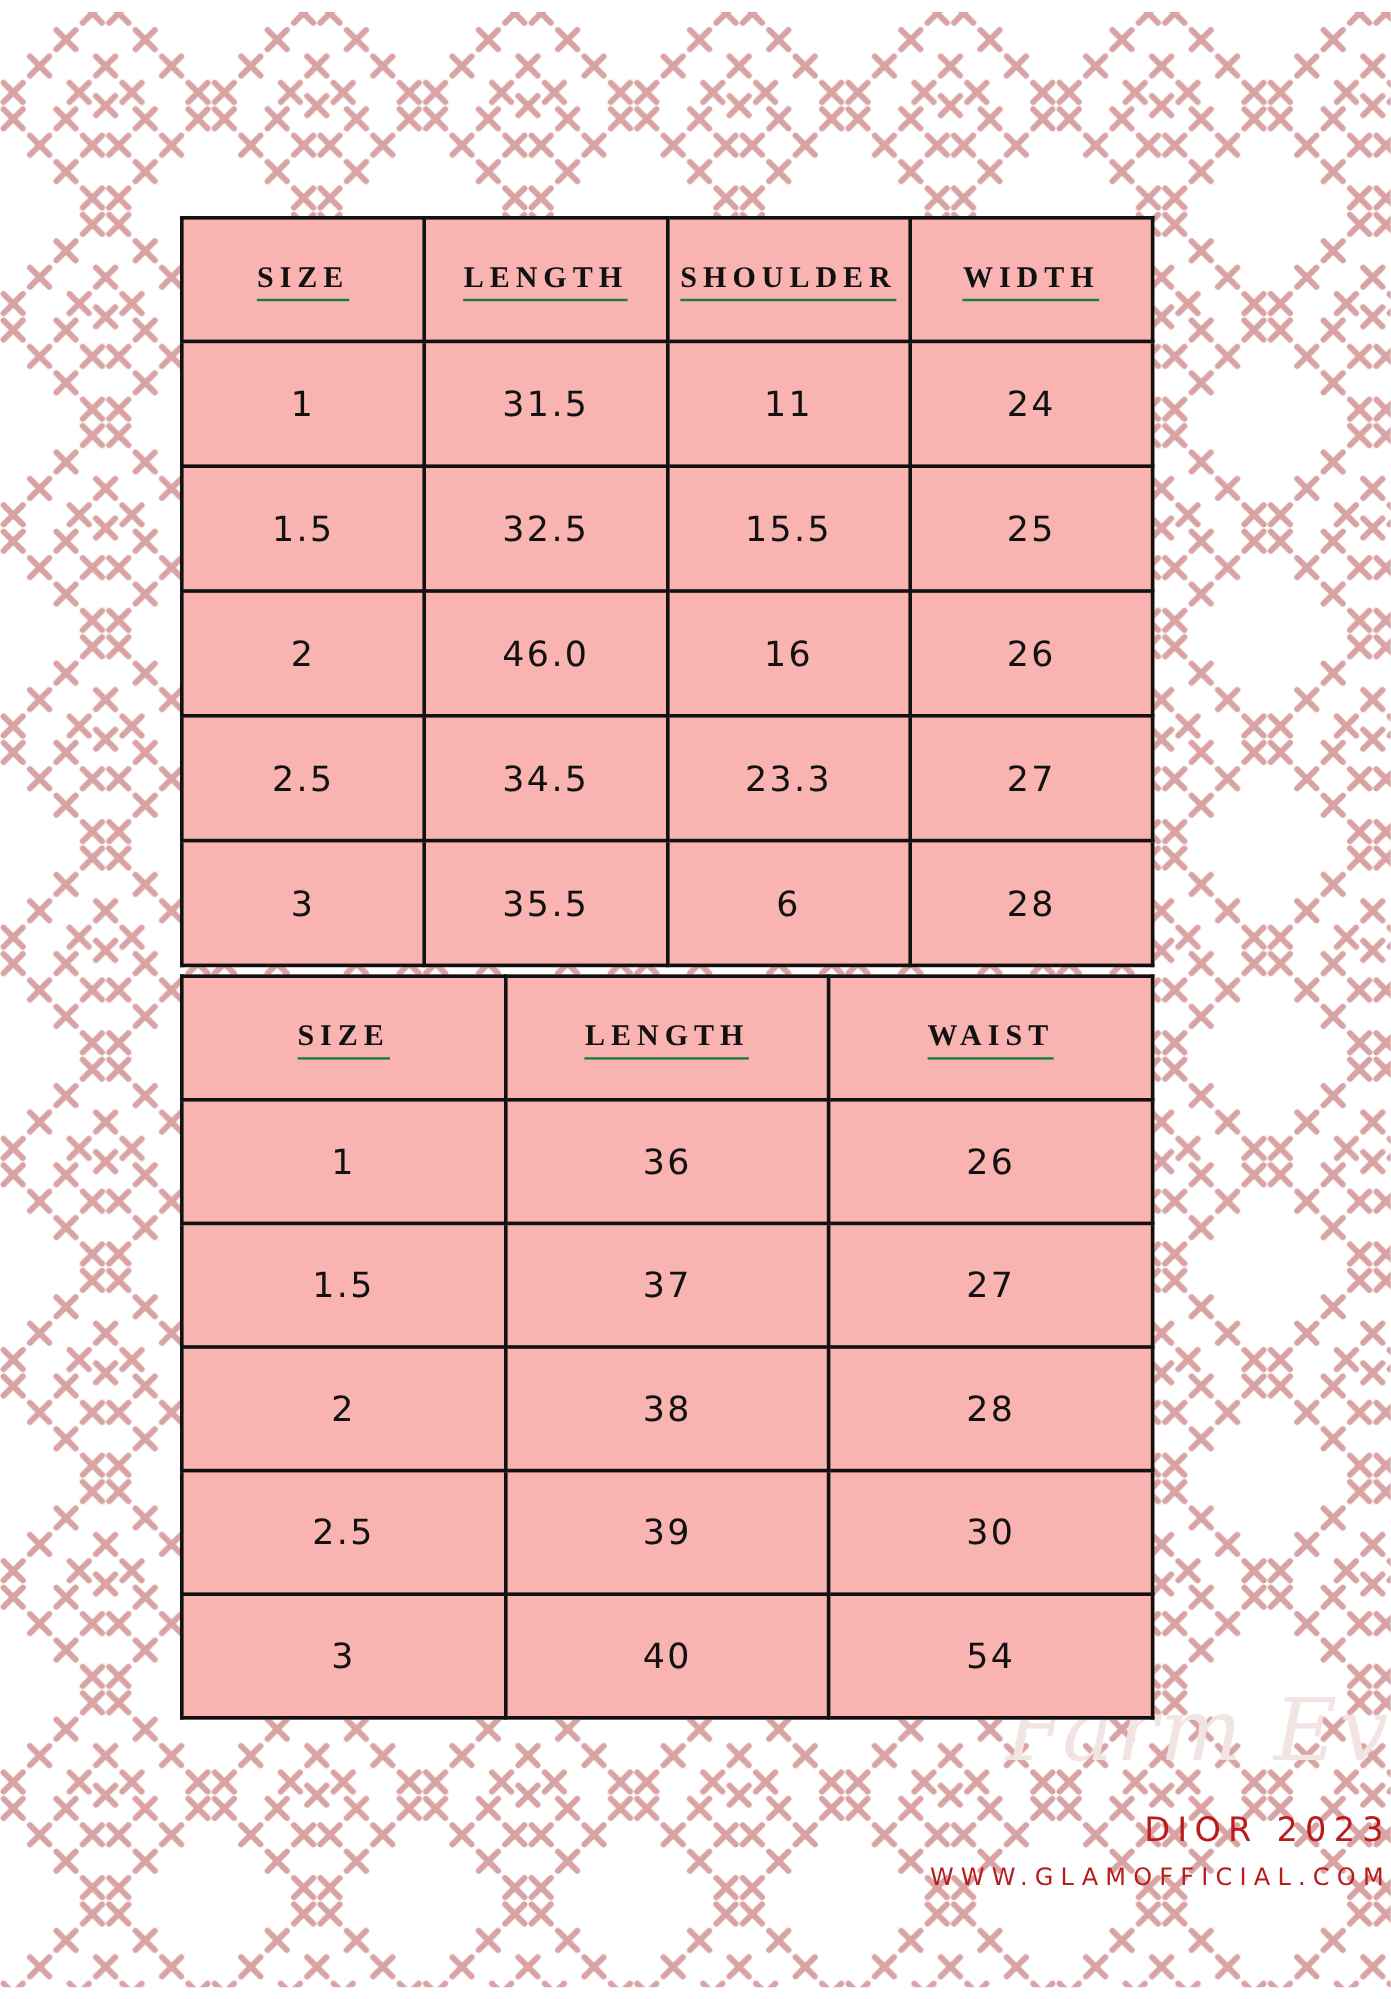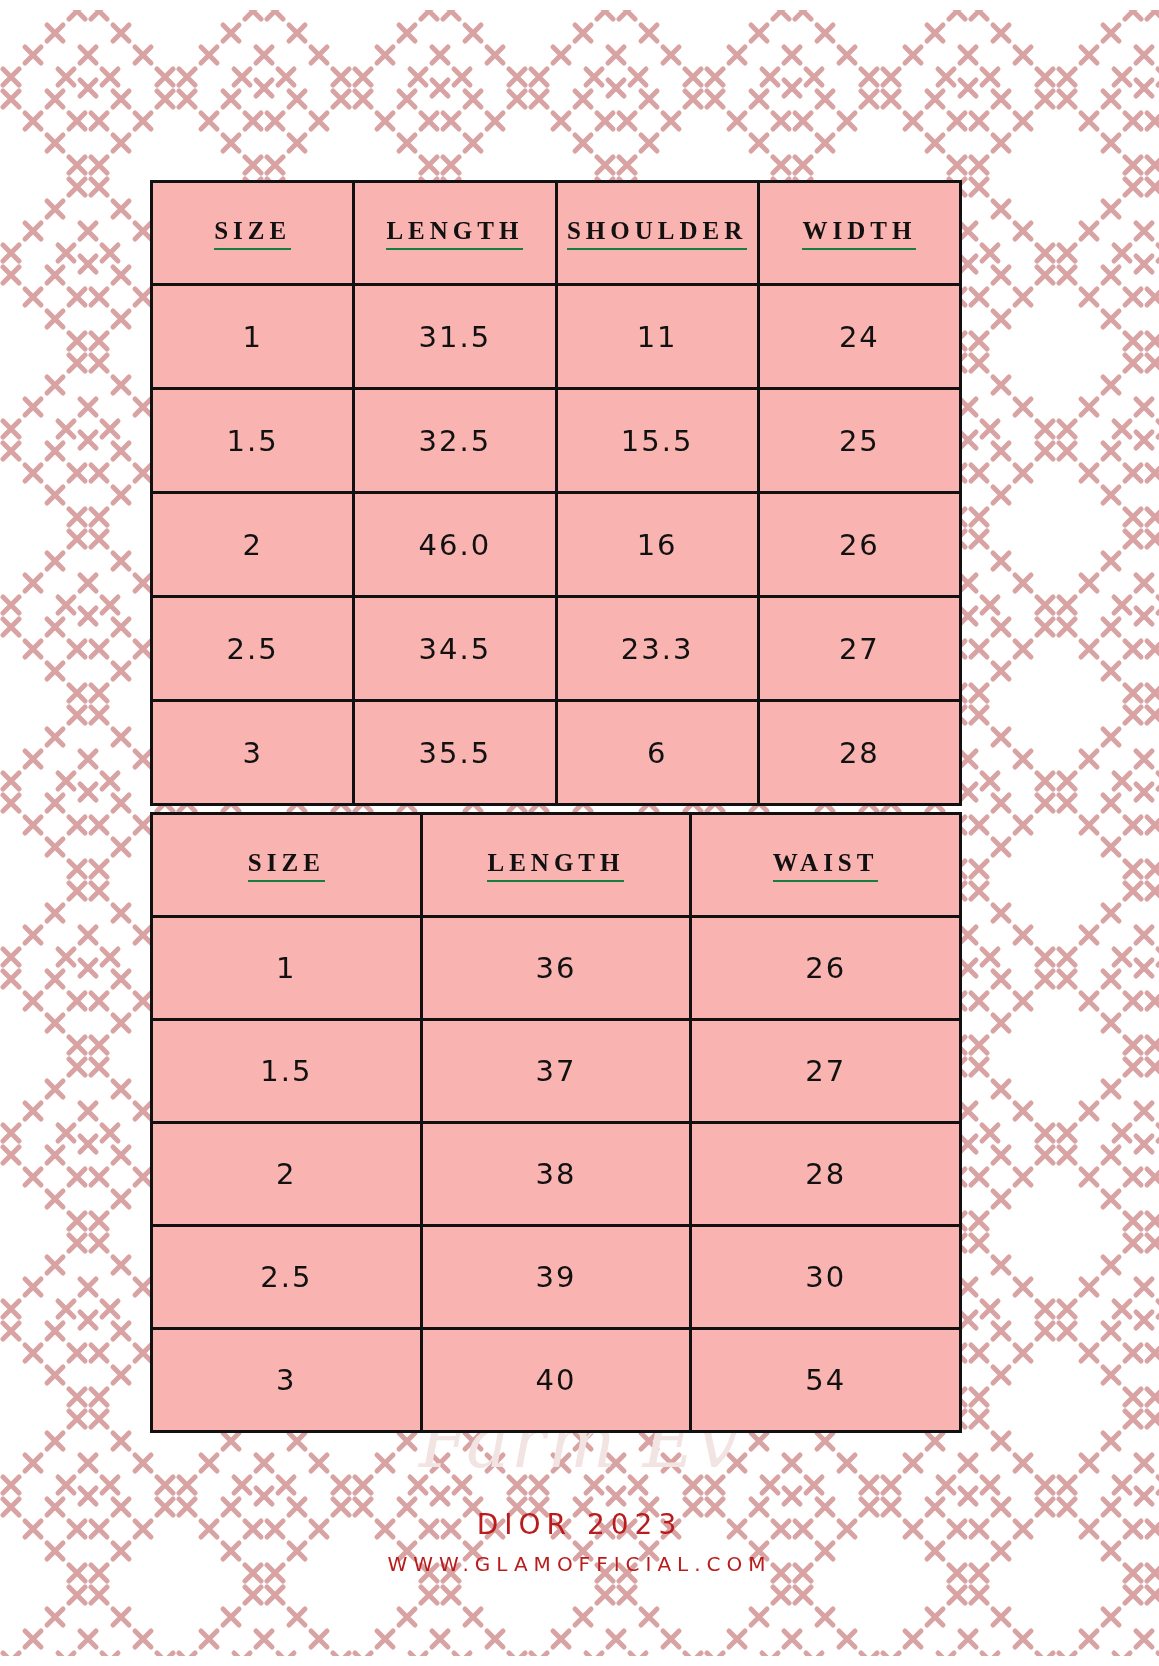--- a/index.html
+++ b/index.html
@@ -20,21 +20,21 @@
     position: absolute;
     inset: 0;
     z-index: 0;
   }
 
   
   .watermark {
     position: absolute;
     left: 0;
     right: 0;
-    text-align: center;
+    text-align: right;
     color: #e9d8d6;
     font-family: "DejaVu Sans", sans-serif;
     letter-spacing: 6px;
     z-index: 1;
     pointer-events: none;
     user-select: none;
   }
   .watermark.script {
     top: 1400px;
     font-family: "DejaVu Serif", serif;

